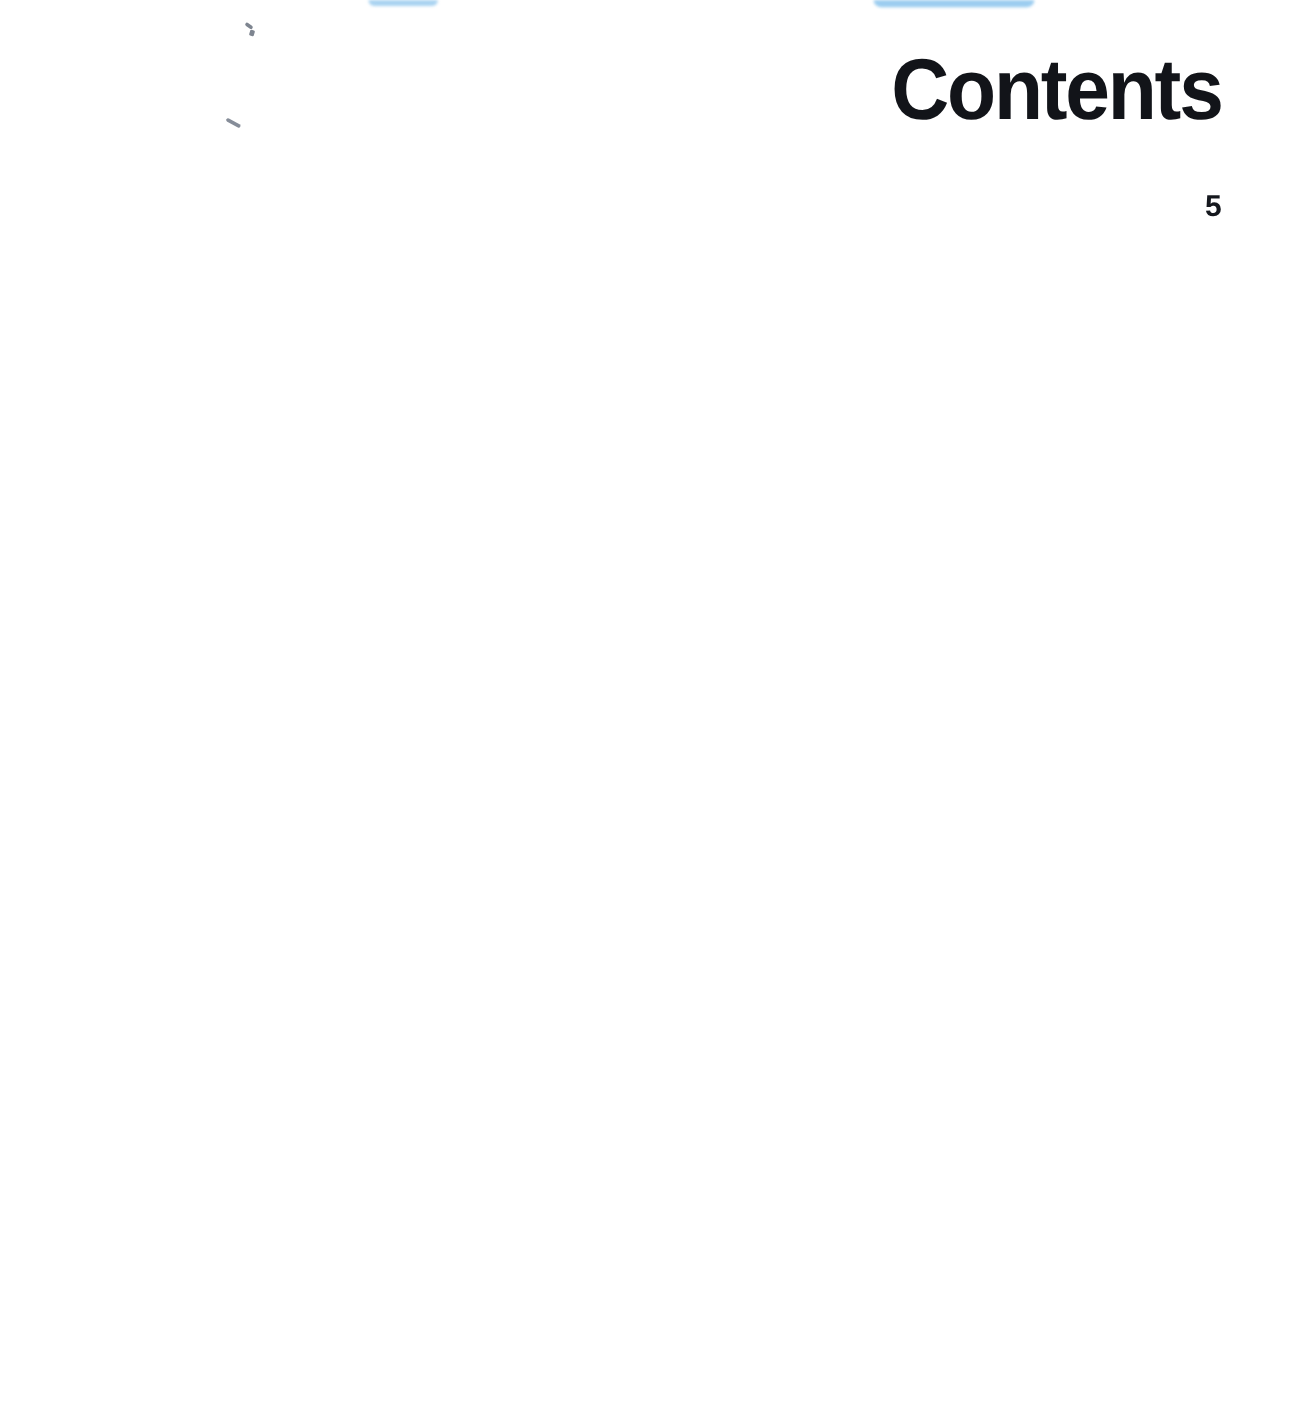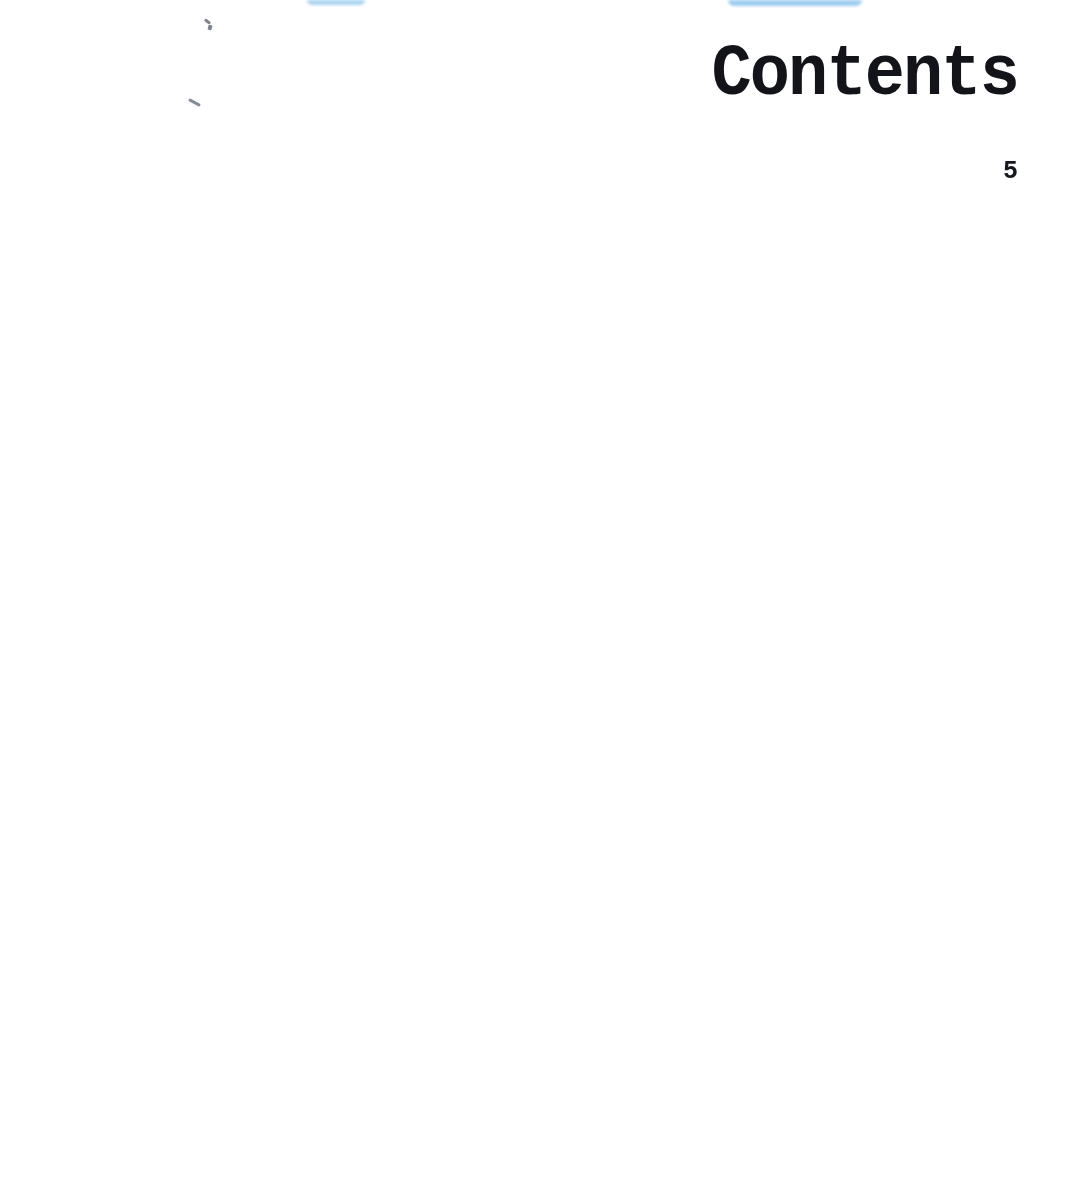--- a/index.html
+++ b/index.html
@@ -1,20 +1,20 @@
 <!DOCTYPE html>
 <html><head>
 <meta charset="utf-8">
 <style>
   html,body{margin:0;padding:0;background:#ffffff;}
   .page{
     position:relative;
     width:1090px;height:1186px;
     background:#ffffff;
-    font-family:Liberation Mono, monospace;
+    font-family:Liberation Sans, sans-serif;
     overflow:hidden;
     box-sizing:border-box;
   }
   
   .arc{position:absolute;top:0;background:#a9d3f1;filter:blur(1.5px);}
   .arc.a1{left:307px;width:58px;height:5px;border-radius:0 0 10px 10px;}
   .arc.a2{left:728px;width:134px;height:6px;border-radius:0 0 12px 12px;background:#9ccdf0;}
   .smudge{position:absolute;background:#7e8590;}
   .smudge.s1{left:204px;top:20px;width:7px;height:3px;transform:rotate(35deg);border-radius:2px;}
   .smudge.s1b{left:208px;top:25px;width:4px;height:5px;transform:rotate(15deg);border-radius:1px;}

